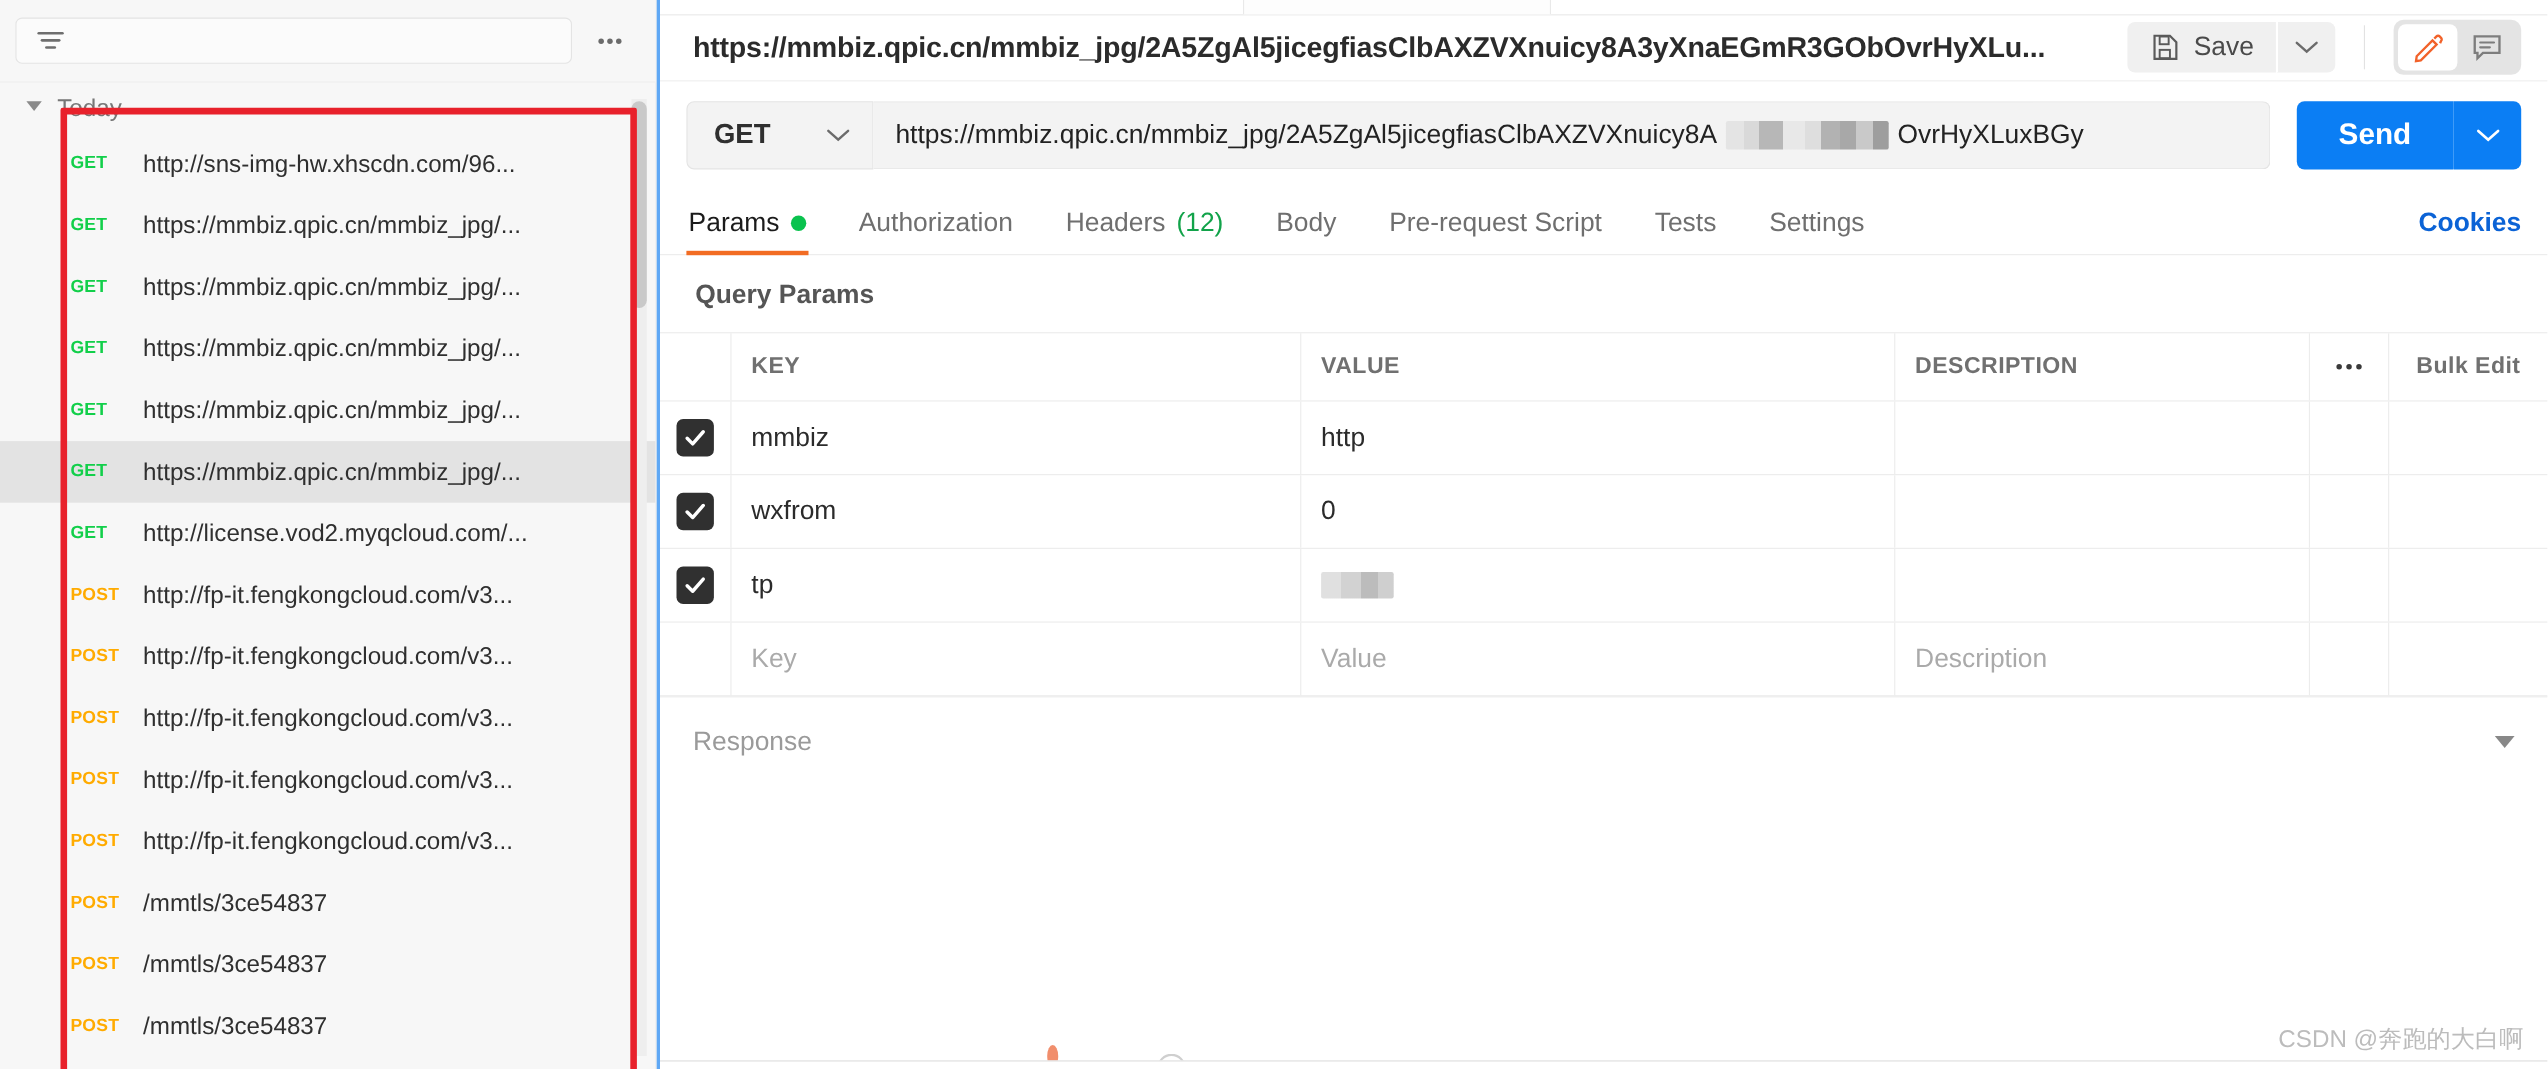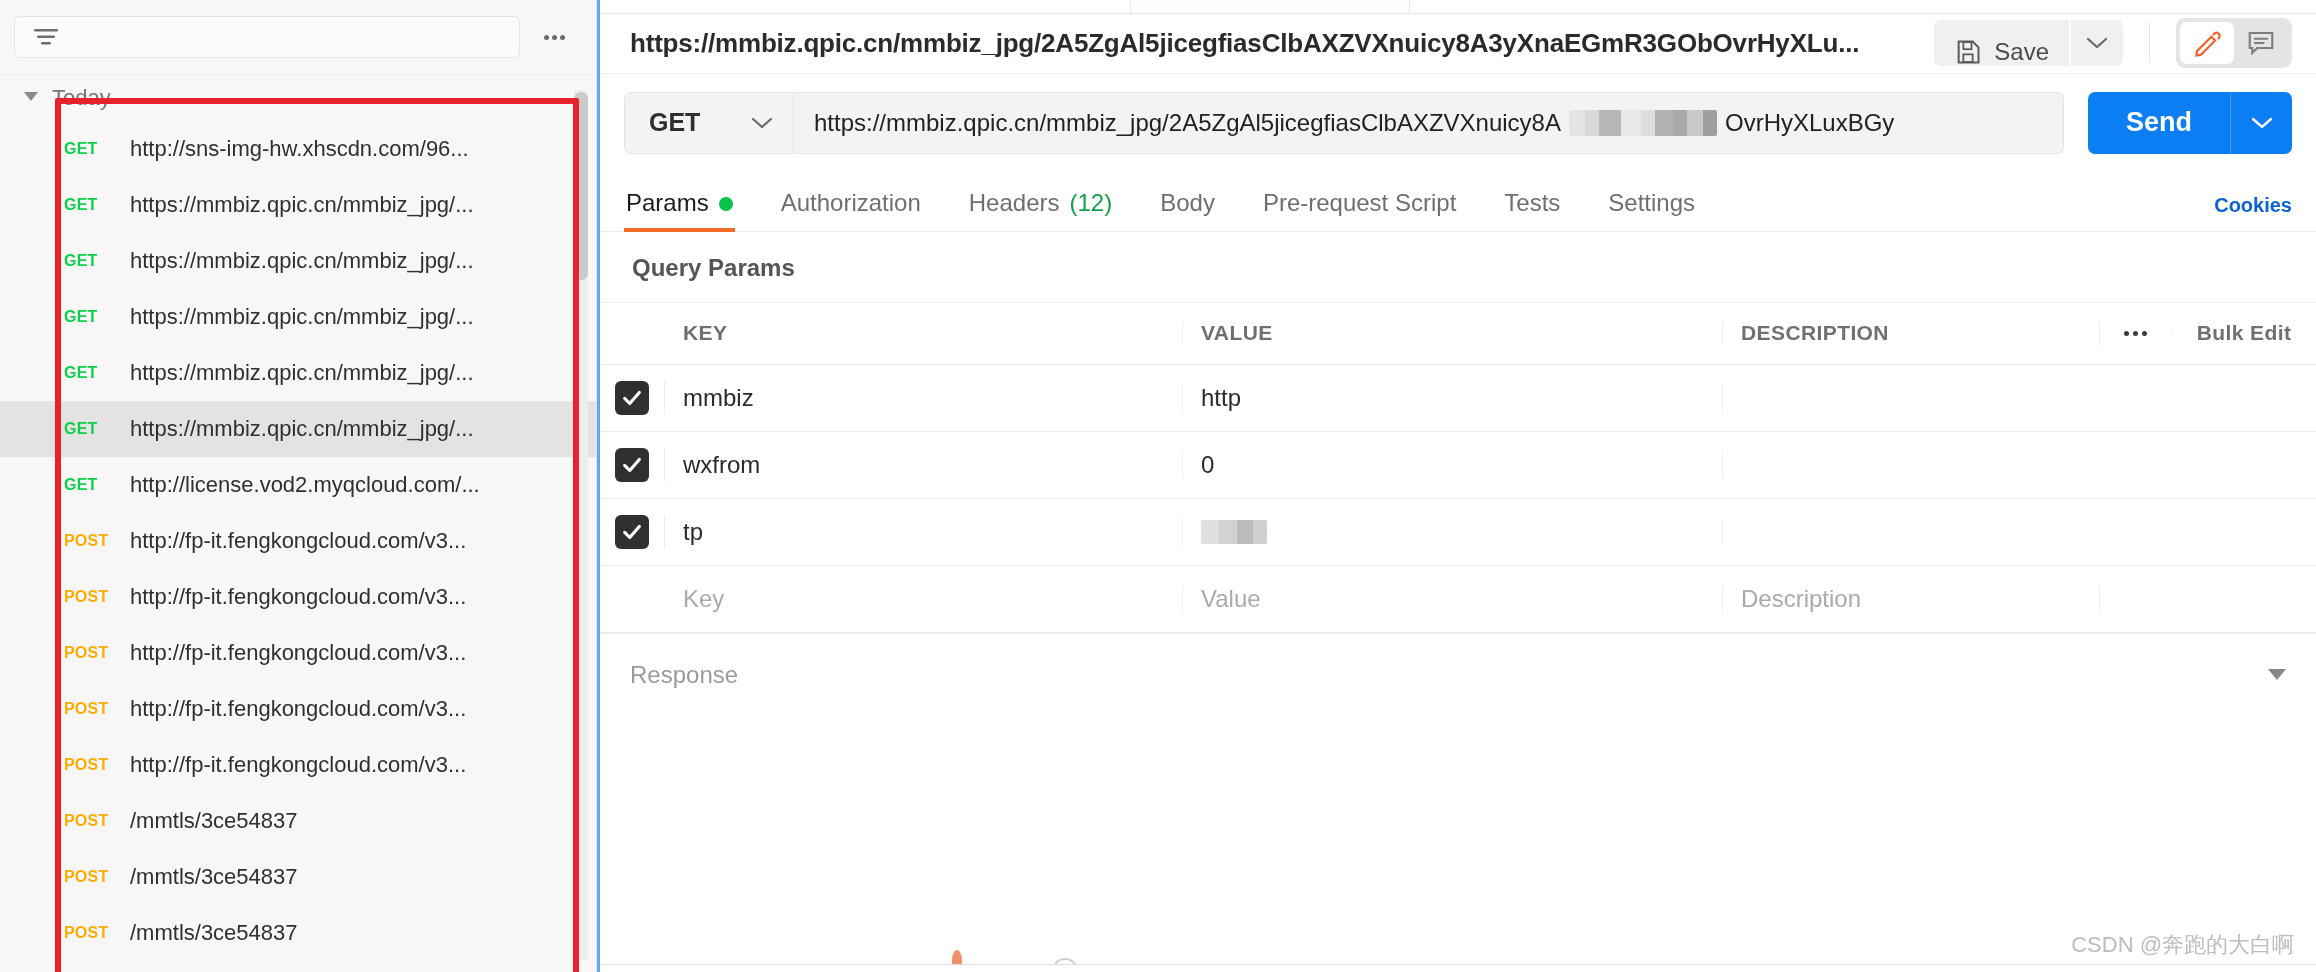--- a/index.html
+++ b/index.html
@@ -144,21 +144,21 @@
   }
   .req-title {
     font-size: 26px; font-weight: bold; color: #2b2b2b;
     flex: 1 1 auto;
     overflow: hidden; white-space: nowrap;
     letter-spacing: -.2px;
   }
   .save-group { display: flex; align-items: center; flex: 0 0 auto; }
   .save-btn {
     height: 46px;
-    display: flex; align-items: flex-end; gap: 12px;
+    display: flex; align-items: center; gap: 12px;
     padding: 0 20px;
     background: #f0f0f0;
     border-radius: 7px 0 0 7px;
     font-size: 24px; color: #4a4a4a;
   }
   .save-caret {
     height: 46px; width: 54px;
     background: #f0f0f0;
     border-radius: 0 7px 7px 0;
     border-left: 2px solid #ffffff;
@@ -255,31 +255,31 @@
     height: 4px; background: #f26c23;
   }
   .tab .dot {
     width: 14px; height: 14px; border-radius: 50%;
     background: #0ac24e; display: inline-block;
   }
   .tab .count { color: #12a34a; }
   .cookies-link {
     margin-left: auto; margin-right: 0;
     padding-bottom: 14px;
-    font-size: 20px; font-weight: bold; color: #0b63d6;
+    font-size: 24px; font-weight: bold; color: #0b63d6;
   }
 
   
   .params-section { padding: 0; }
   .section-title {
     font-size: 24px; font-weight: bold; color: #555555;
     padding: 22px 0 20px 32px;
   }
   .tbl { border-top: 1px solid #ececec; }
-  .tbl-row { display: flex; height: 67px; border-bottom: 1px solid #ececec; align-items: center; }
+  .tbl-row { display: flex; height: 67px; border-bottom: 1px solid #ececec; }
   .tbl-row.head { height: 62px; }
   .cell {
     display: flex; align-items: center;
     border-right: 1px solid #ececec;
     padding-left: 18px;
     font-size: 24px; color: #2b2b2b;
     overflow: hidden; white-space: nowrap;
   }
   .c-check { flex: 0 0 65px; padding-left: 0; justify-content: center; border-right: 1px solid #ececec; }
   .c-key   { flex: 0 0 518px; }

